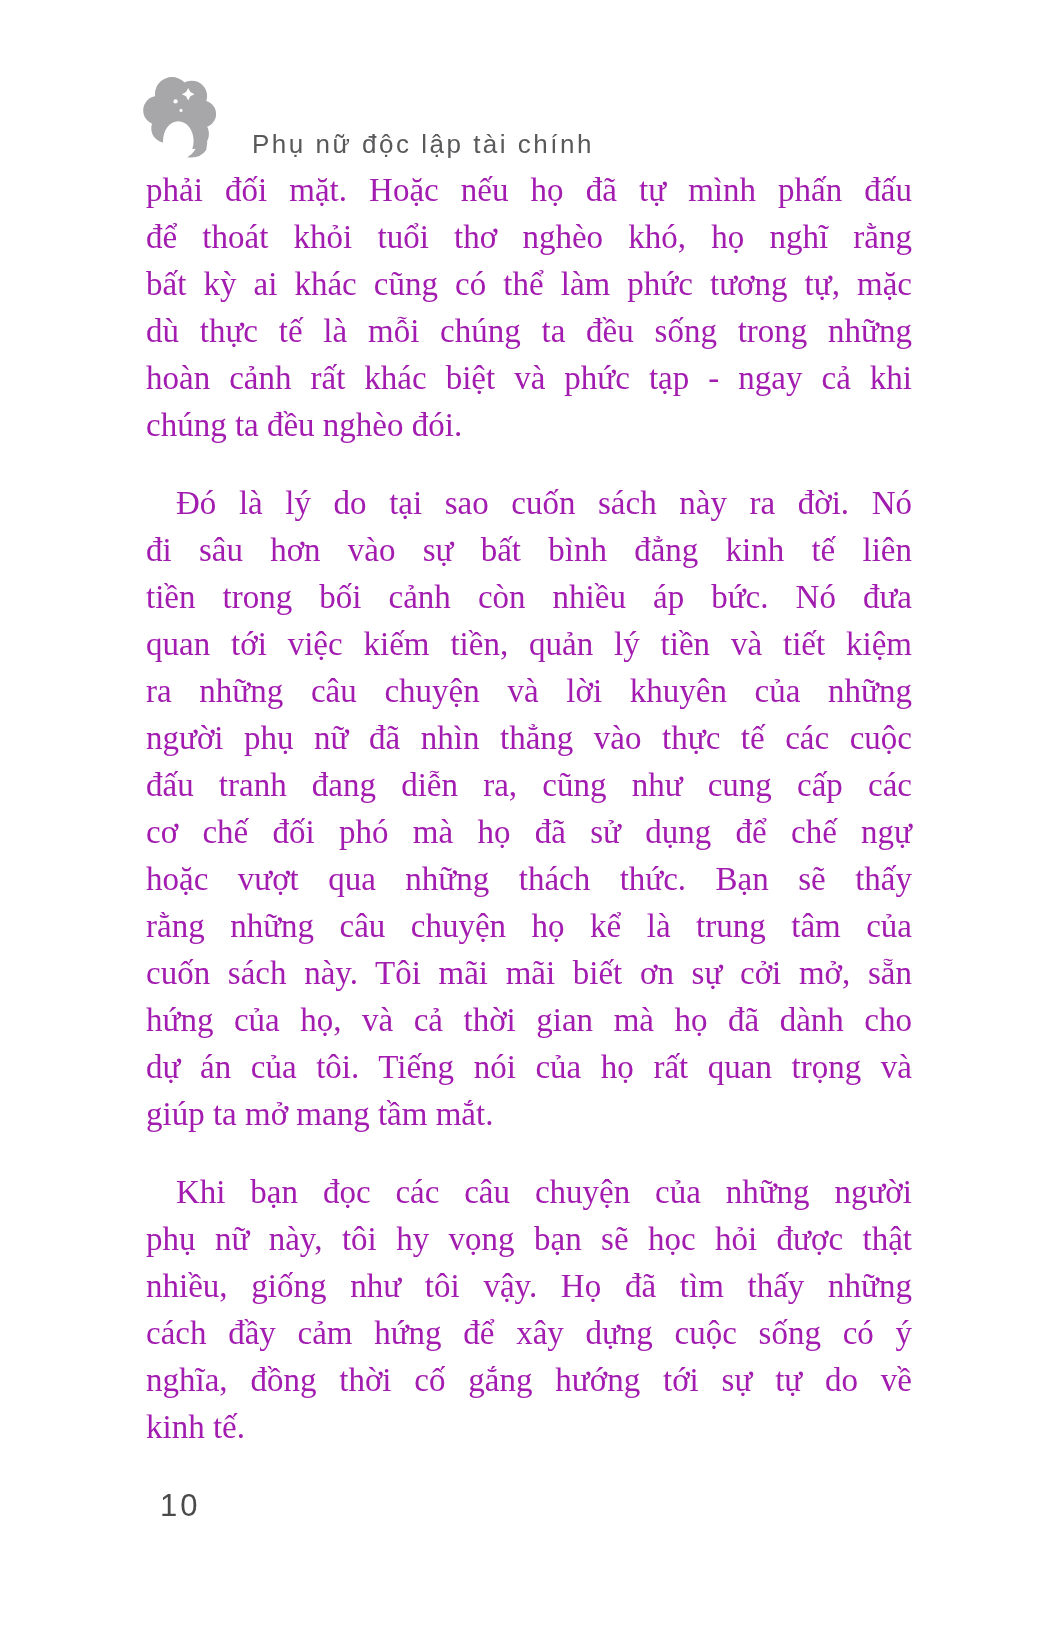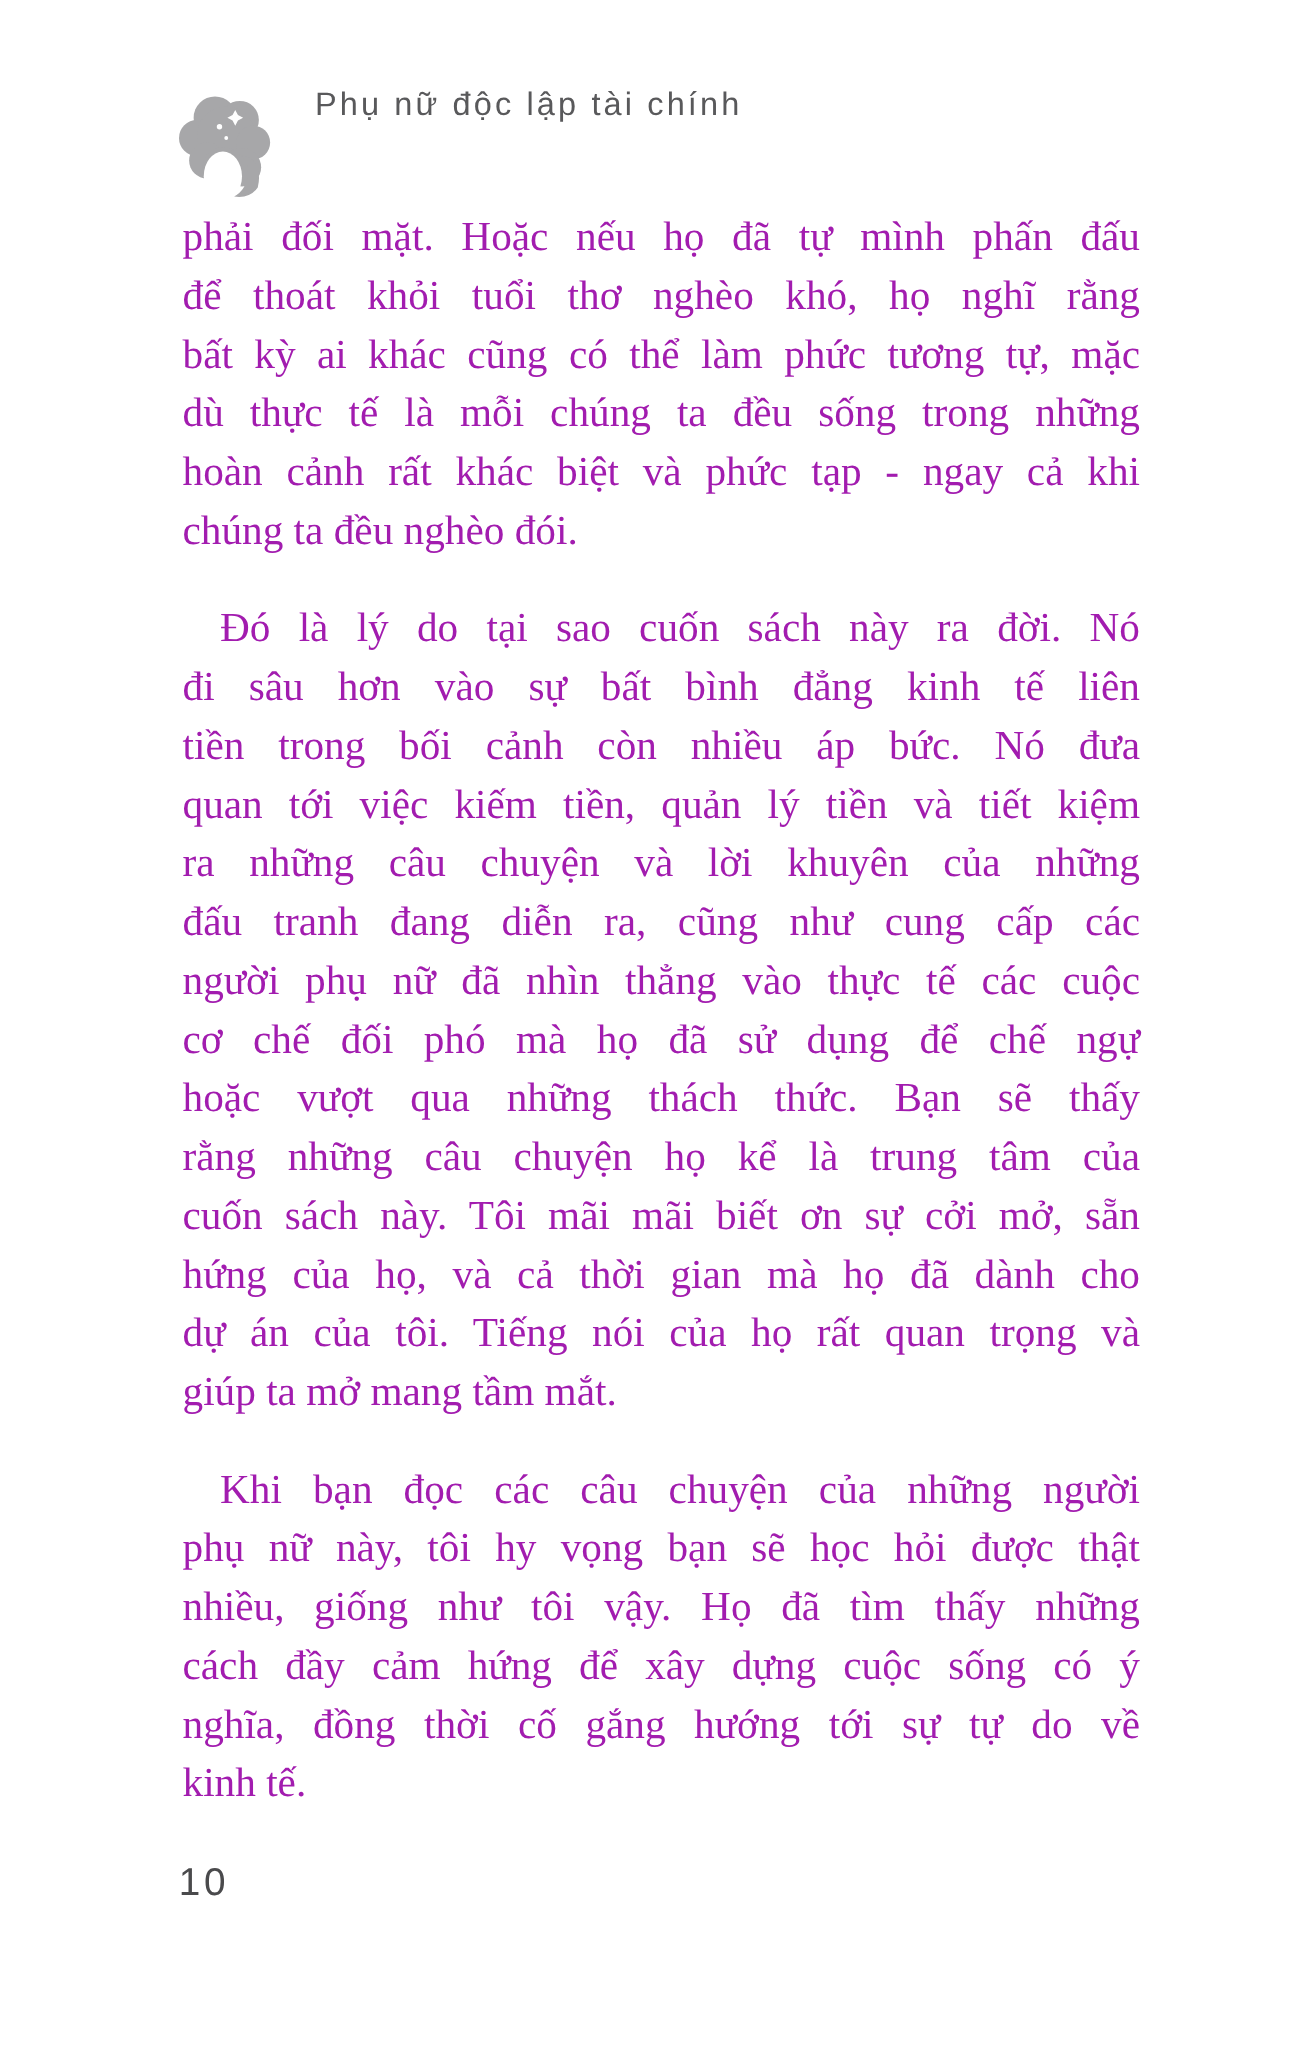--- a/index.html
+++ b/index.html
@@ -16,21 +16,21 @@
     font-family: "Liberation Serif", "DejaVu Serif", serif;
   }
 
   
   .header {
     position: absolute;
     left: 136px;
     top: 68px;
     height: 92px;
     display: flex;
-    align-items: flex-start;
+    align-items: flex-end;
   }
   .logo {
     width: 90px;
     height: 92px;
     flex: 0 0 auto;
   }
   .header-title {
     margin-left: 26px;
     font-family: "Liberation Sans", "DejaVu Sans", sans-serif;
     font-weight: 400;
@@ -62,21 +62,21 @@
   .line.last {
     text-align-last: left;
   }
   .line.first-indent {
     padding-left: 30px;
   }
 
   
   .page-number {
     position: absolute;
-    left: 143px;
+    left: 160px;
     top: 1488px;
     font-family: "Liberation Sans", "DejaVu Sans", sans-serif;
     font-size: 31px;
     letter-spacing: 3px;
     color: #4a4a4c;
   }
 </style>
 </head>
 <body>
 
@@ -114,22 +114,22 @@
         <div class="line">dù thực tế là mỗi chúng ta đều sống trong những</div>
         <div class="line">hoàn cảnh rất khác biệt và phức tạp - ngay cả khi</div>
         <div class="line last">chúng ta đều nghèo đói.</div>
       </div>
       <div class="paragraph">
         <div class="line first-indent">Đó là lý do tại sao cuốn sách này ra đời. Nó</div>
         <div class="line">đi sâu hơn vào sự bất bình đẳng kinh tế liên</div>
         <div class="line">tiền trong bối cảnh còn nhiều áp bức. Nó đưa</div>
         <div class="line">quan tới việc kiếm tiền, quản lý tiền và tiết kiệm</div>
         <div class="line">ra những câu chuyện và lời khuyên của những</div>
+        <div class="line">người phụ nữ đã nhìn thẳng vào thực tế các cuộc</div>
         <div class="line">đấu tranh đang diễn ra, cũng như cung cấp các</div>
-        <div class="line">người phụ nữ đã nhìn thẳng vào thực tế các cuộc</div>
         <div class="line">cơ chế đối phó mà họ đã sử dụng để chế ngự</div>
         <div class="line">hoặc vượt qua những thách thức. Bạn sẽ thấy</div>
         <div class="line">rằng những câu chuyện họ kể là trung tâm của</div>
         <div class="line">cuốn sách này. Tôi mãi mãi biết ơn sự cởi mở, sẵn</div>
         <div class="line">hứng của họ, và cả thời gian mà họ đã dành cho</div>
         <div class="line">dự án của tôi. Tiếng nói của họ rất quan trọng và</div>
         <div class="line last">giúp ta mở mang tầm mắt.</div>
       </div>
       <div class="paragraph">
         <div class="line first-indent">Khi bạn đọc các câu chuyện của những người</div>

